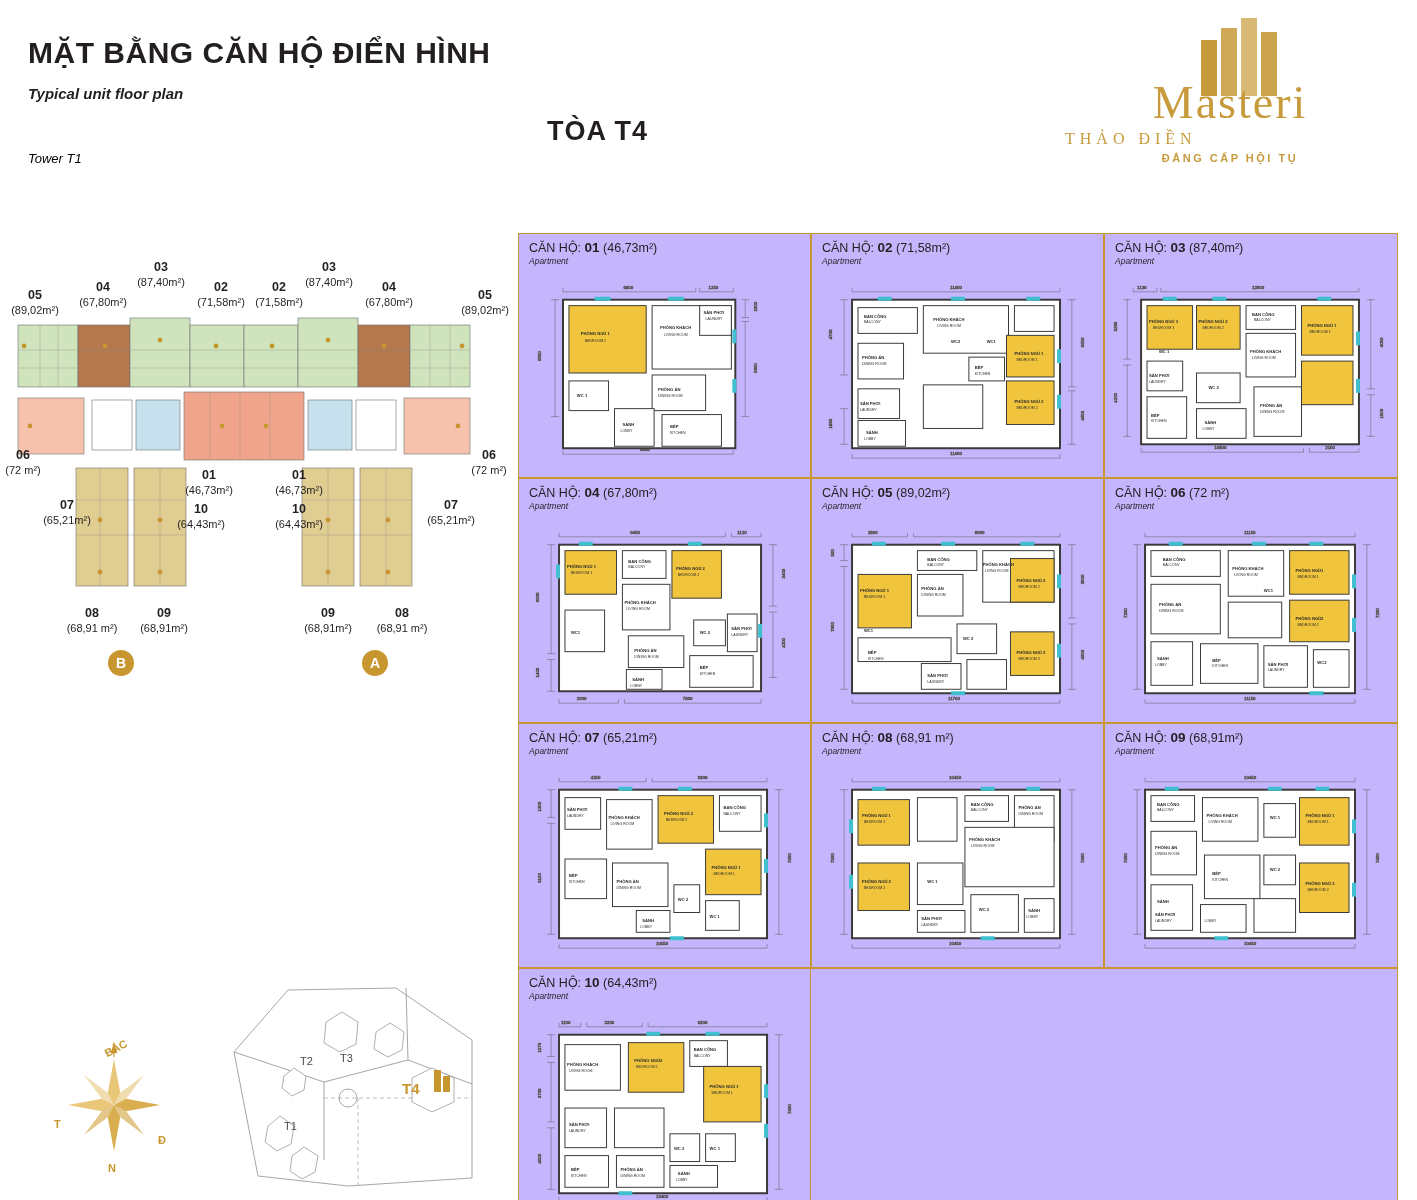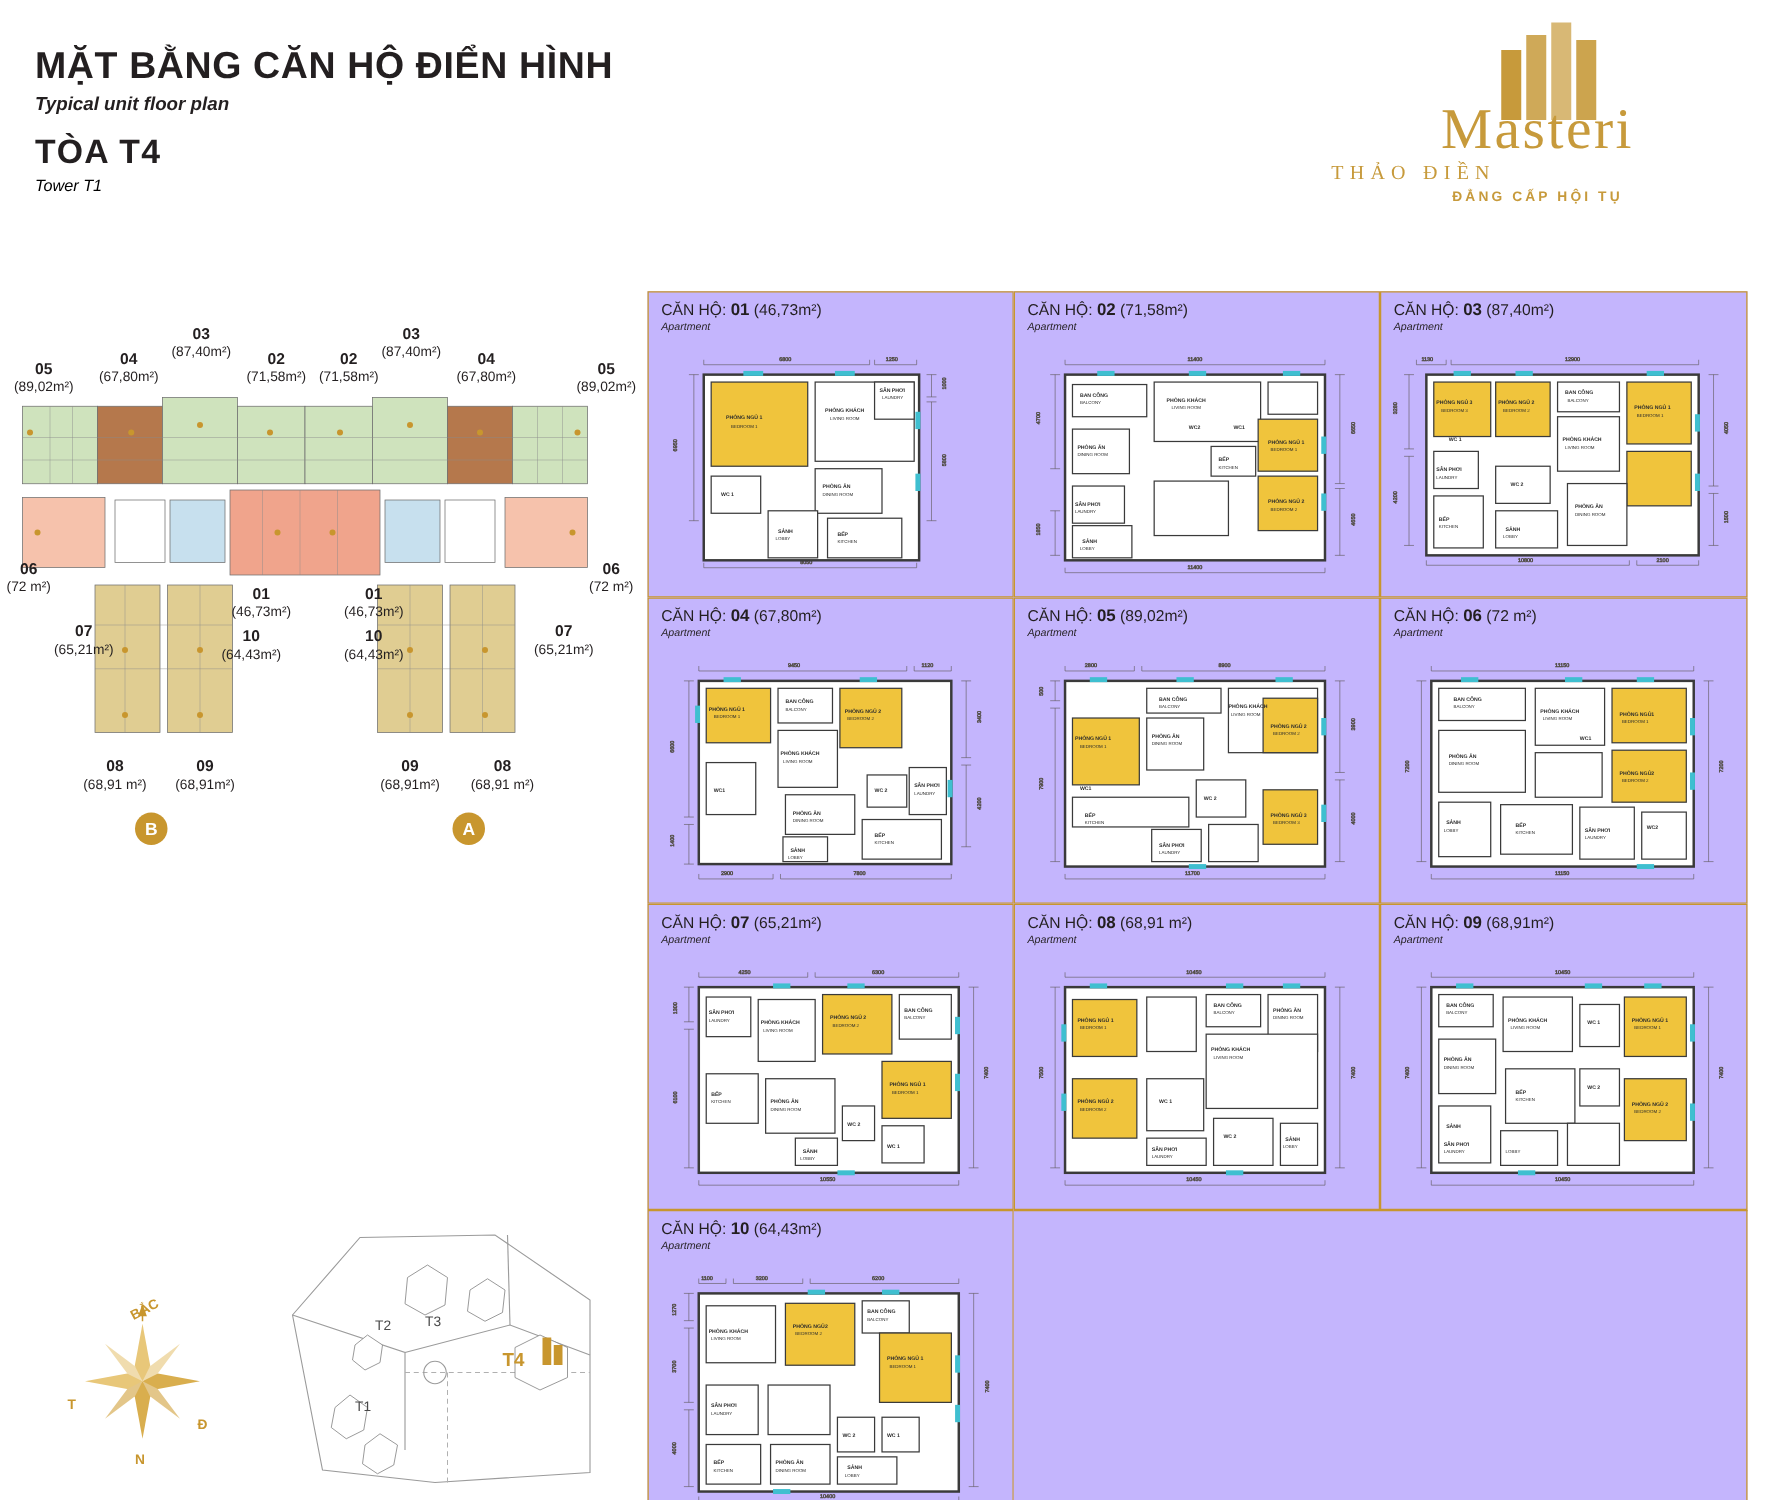--- a/index.html
+++ b/index.html
@@ -2,22 +2,22 @@
 <html><head>
 <meta charset="utf-8">
 <style>
   html,body{margin:0;padding:0;background:#ffffff;}
   body{width:1417px;height:1200px;position:relative;font-family:"Liberation Sans",sans-serif;color:#231f20;overflow:hidden;}
   .abs{position:absolute;}
 
   
   #title-block{left:28px;top:36px;width:620px;}
   #main-title{font-size:30px;font-weight:bold;letter-spacing:.5px;color:#231f20;line-height:1.1;}
-  #main-subtitle{font-size:15px;font-style:italic;font-weight:bold;color:#231f20;margin-top:6px;}
-  #tower-title{font-size:27px;font-weight:bold;margin-top:14px;letter-spacing:1px;}
+  #main-subtitle{font-size:15px;font-style:italic;font-weight:bold;color:#231f20;margin-top:16px;}
+  #tower-title{font-size:27px;font-weight:bold;margin-top:14px;letter-spacing:1px;text-align:right;}
   #tower-subtitle{font-size:13px;font-style:italic;margin-top:4px;color:#000000;}
 
   
   #logo-block{right:22px;top:18px;width:330px;height:160px;}
   #logo-mark{position:absolute;left:130px;top:0px;width:100px;height:78px;}
   #logo-mark .bar{position:absolute;background:#c79a3b;}
   #logo-word{position:absolute;left:0;top:62px;width:330px;text-align:center;font-family:"Liberation Serif",serif;font-size:46px;letter-spacing:2px;color:#c79a3b;line-height:1;}
   #logo-sub1{position:absolute;left:0;top:112px;width:330px;font-family:"Liberation Serif",serif;font-size:16px;letter-spacing:5px;color:#c79a3b;}
   #logo-sub2{position:absolute;left:0;top:134px;width:330px;text-align:center;font-size:11px;letter-spacing:2.5px;color:#c79a3b;font-weight:bold;}
 

